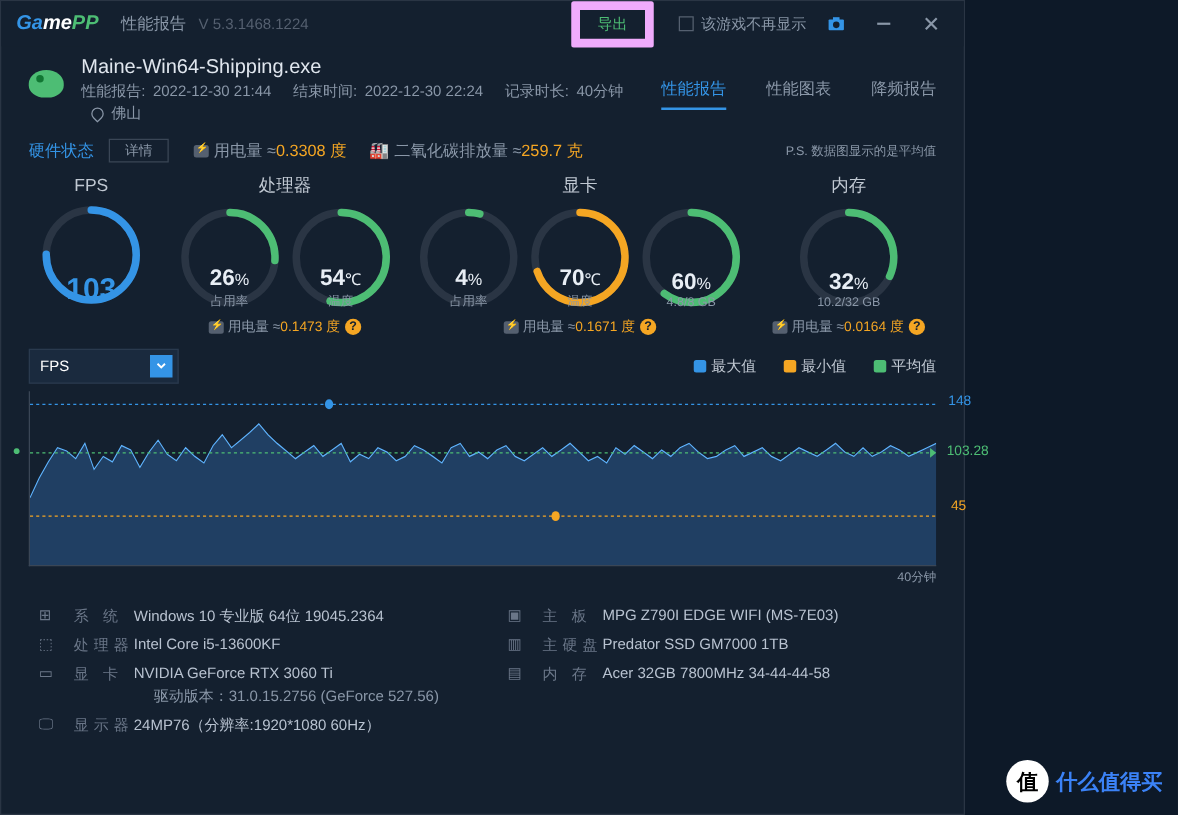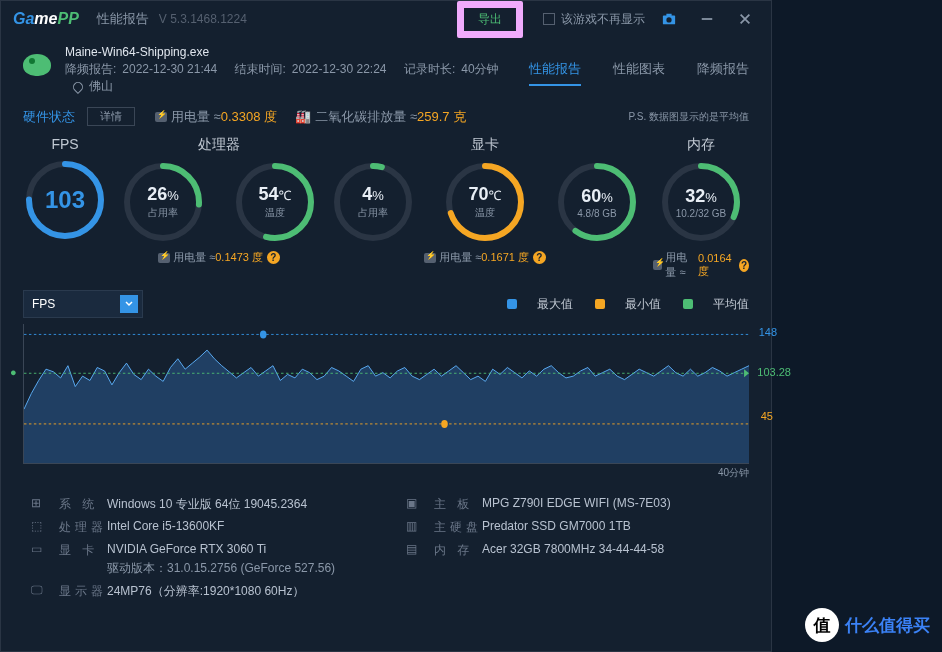--- a/index.html
+++ b/index.html
@@ -16,70 +16,70 @@
 .checkbox-wrap .cb { width: 12px; height: 12px; border: 1px solid #556070; margin-right: 6px; }
 .tb-icon { width: 28px; height: 28px; display: flex; align-items: center; justify-content: center; color: #3494e6; cursor: pointer; margin-left: 10px; }
 .tb-icon.dim { color: #8a97a8; }
 .tb-icon svg { width: 14px; height: 14px; }
 
 .header { display: flex; align-items: center; padding: 8px 22px 4px; }
 .game-icon { width: 32px; height: 32px; margin-right: 10px; }
 .game-icon-img { width: 28px; height: 22px; background: #4dbd74; border-radius: 50% 50% 45% 45%; position: relative; }
 .game-icon-img::before { content:""; position:absolute; width:6px; height:6px; background:#173; border-radius:50%; left:6px; top:4px; }
 .game-info { flex: 1; }
-.game-name { color: #e0e6ee; font-size: 12px; }
+.game-name { color: #e0e6ee; font-size: 16px; }
 .game-meta { color: #8a97a8; font-size: 12px; margin-top: 2px; }
 .game-meta span { margin-right: 6px; }
 .loc-icon { display:inline-block; width:10px; height:10px; border:1px solid #8a97a8; border-radius:50% 50% 50% 0; transform:rotate(-45deg); margin:0 4px 0 8px; vertical-align:middle;}
 .tabs { display: flex; gap: 32px; }
 .tab { color: #8a97a8; font-size: 13px; padding: 6px 0; cursor: pointer; }
 .tab.active { color: #3494e6; border-bottom: 2px solid #3494e6; }
 
 .status-row { display: flex; align-items: center; padding: 8px 22px 4px; font-size: 13px; }
 .hw-status { color: #3494e6; margin-right: 12px; }
 .detail-btn { border: 1px solid #3a4656; color: #8a97a8; background: transparent; font-size: 11px; padding: 1px 12px; cursor: pointer; margin-right: 20px; }
 .stat-item { color: #8a97a8; margin-right: 18px; display: flex; align-items: center; }
 .stat-item .mini-icon { margin-right: 4px; }
 .orange { color: #f5a623; }
 .ps-note { color: #8a97a8; font-size: 10px; margin-left: auto; }
 
 .gauges { display: flex; padding: 6px 22px 2px; gap: 14px; }
 .gauge-group { display: flex; flex-direction: column; align-items: center; }
 .gauge-title { color: #c0c8d2; font-size: 14px; margin-bottom: 6px; }
-.gauge-row { display: flex; gap: 28px; }
+.gauge-row { display: flex; gap: 5px; }
 .gauge { width: 84px; height: 84px; position: relative; }
 .gauge svg { transform: rotate(-90deg); }
 .gauge-bg { fill: none; stroke: #2a3544; stroke-width: 6; }
 .gauge-fg { fill: none; stroke-width: 6; stroke-linecap: round; }
-.gauge-text { position: absolute; inset: 0; display: flex; flex-direction: column; align-items: center; justify-content: center; }
+.gauge-text { position: absolute; inset: 0; display: flex; flex-direction: column; align-items: center; justify-content: flex-end; }
 .gauge-val { font-size: 18px; font-weight: bold; color: #e8eef5; }
 .gauge-val .unit { font-size: 13px; font-weight: normal; }
 .gauge-sub { font-size: 10px; color: #8a97a8; margin-top: 1px; }
 .fps-gauge .gauge-val { color: #3494e6; font-size: 24px; }
 .power-line { color: #8a97a8; font-size: 11px; margin-top: 6px; display:flex; align-items:center; justify-content:center;}
 .help-icon { display:inline-flex; width:13px; height:13px; border-radius:50%; background:#f5a623; color:#14202f; font-size:10px; align-items:center; justify-content:center; margin-left:4px; font-weight:bold;}
 
 .chart-section { padding: 8px 22px 0; }
 .chart-header { display: flex; align-items: center; margin-bottom: 6px; }
 .chart-select { background: #1a2a3e; border: 1px solid #2a3a4e; color: #fff; font-size: 12px; padding: 4px 8px; display: flex; align-items: center; cursor: pointer; width: 120px; justify-content: space-between; }
 .chart-select .dd { background: #3494e6; width: 18px; height: 18px; display: flex; align-items: center; justify-content: center; margin-right: -4px; }
 .legend { margin-left: auto; display: flex; gap: 22px; font-size: 12px; color: #c0c8d2; }
-.legend-item { display: flex; align-items: center; gap: 20px; }
+.legend-item { display: flex; align-items: center; gap: 4px; }
 .sq { width: 10px; height: 10px; border-radius: 2px; }
 .chart-wrap { position: relative; height: 140px; border-left: 1px solid #3a4656; border-bottom: 1px solid #3a4656; }
 .chart-svg { width: 100%; height: 100%; }
 .chart-label { position: absolute; font-size: 11px; }
 .chart-xlabel { text-align: right; color: #8a97a8; font-size: 10px; margin-top: 2px; }
 
 .sysinfo { padding: 16px 30px; display: grid; grid-template-columns: 1fr 1fr; gap: 6px 40px; font-size: 12px; }
 .sys-row { display: flex; align-items: flex-start; }
 .sys-icon { width: 20px; color: #6a7688; margin-right: 8px; flex-shrink: 0; }
 .sys-label { color: #6a7688; width: 48px; flex-shrink: 0; letter-spacing: 4px; }
 .sys-val { color: #b8c2d0; }
-.sys-sub { color: #8a97a8; margin-top: 4px; }
+.sys-sub { color: #8a97a8; margin-top: 4px; margin-left: 16px; }
 
 .watermark { position: absolute; right: 12px; bottom: 10px; display: flex; align-items: center; gap: 6px; }
 .wm-circle { width: 34px; height: 34px; border-radius: 50%; background: #fff; color: #000; display: flex; align-items: center; justify-content: center; font-weight: bold; font-size: 17px; }
 .wm-text { color: #3b82f6; font-size: 17px; font-weight: bold; }
 .flash { width:12px; height:10px; background: #556070; border-radius:2px; display:inline-block; position:relative;}
 .flash::after { content:"⚡"; font-size:8px; position:absolute; left:2px; top:-2px; color:#8a97a8;}
 </style>
 </head>
 <body>
 
@@ -113,21 +113,21 @@
       </span>
   </div>
 
   <div class="header">
     <div class="game-icon">
         <div class="game-icon-img"></div>
       </div>
     <div class="game-info">
       <div class="game-name">Maine-Win64-Shipping.exe</div>
       <div class="game-meta">
-        <span>降频报告:</span><span>2022-12-30 21:44</span>
+        <span>性能报告:</span><span>2022-12-30 21:44</span>
         <span style="margin-left:8px">结束时间:</span><span>2022-12-30 22:24</span>
         <span style="margin-left:8px">记录时长:</span><span>40分钟</span>
         <span class="loc-icon"></span><span>佛山</span>
       </div>
     </div>
     <div class="tabs">
       <div class="tab active">性能报告</div>
       <div class="tab">性能图表</div>
       <div class="tab">降频报告</div>
     </div>

